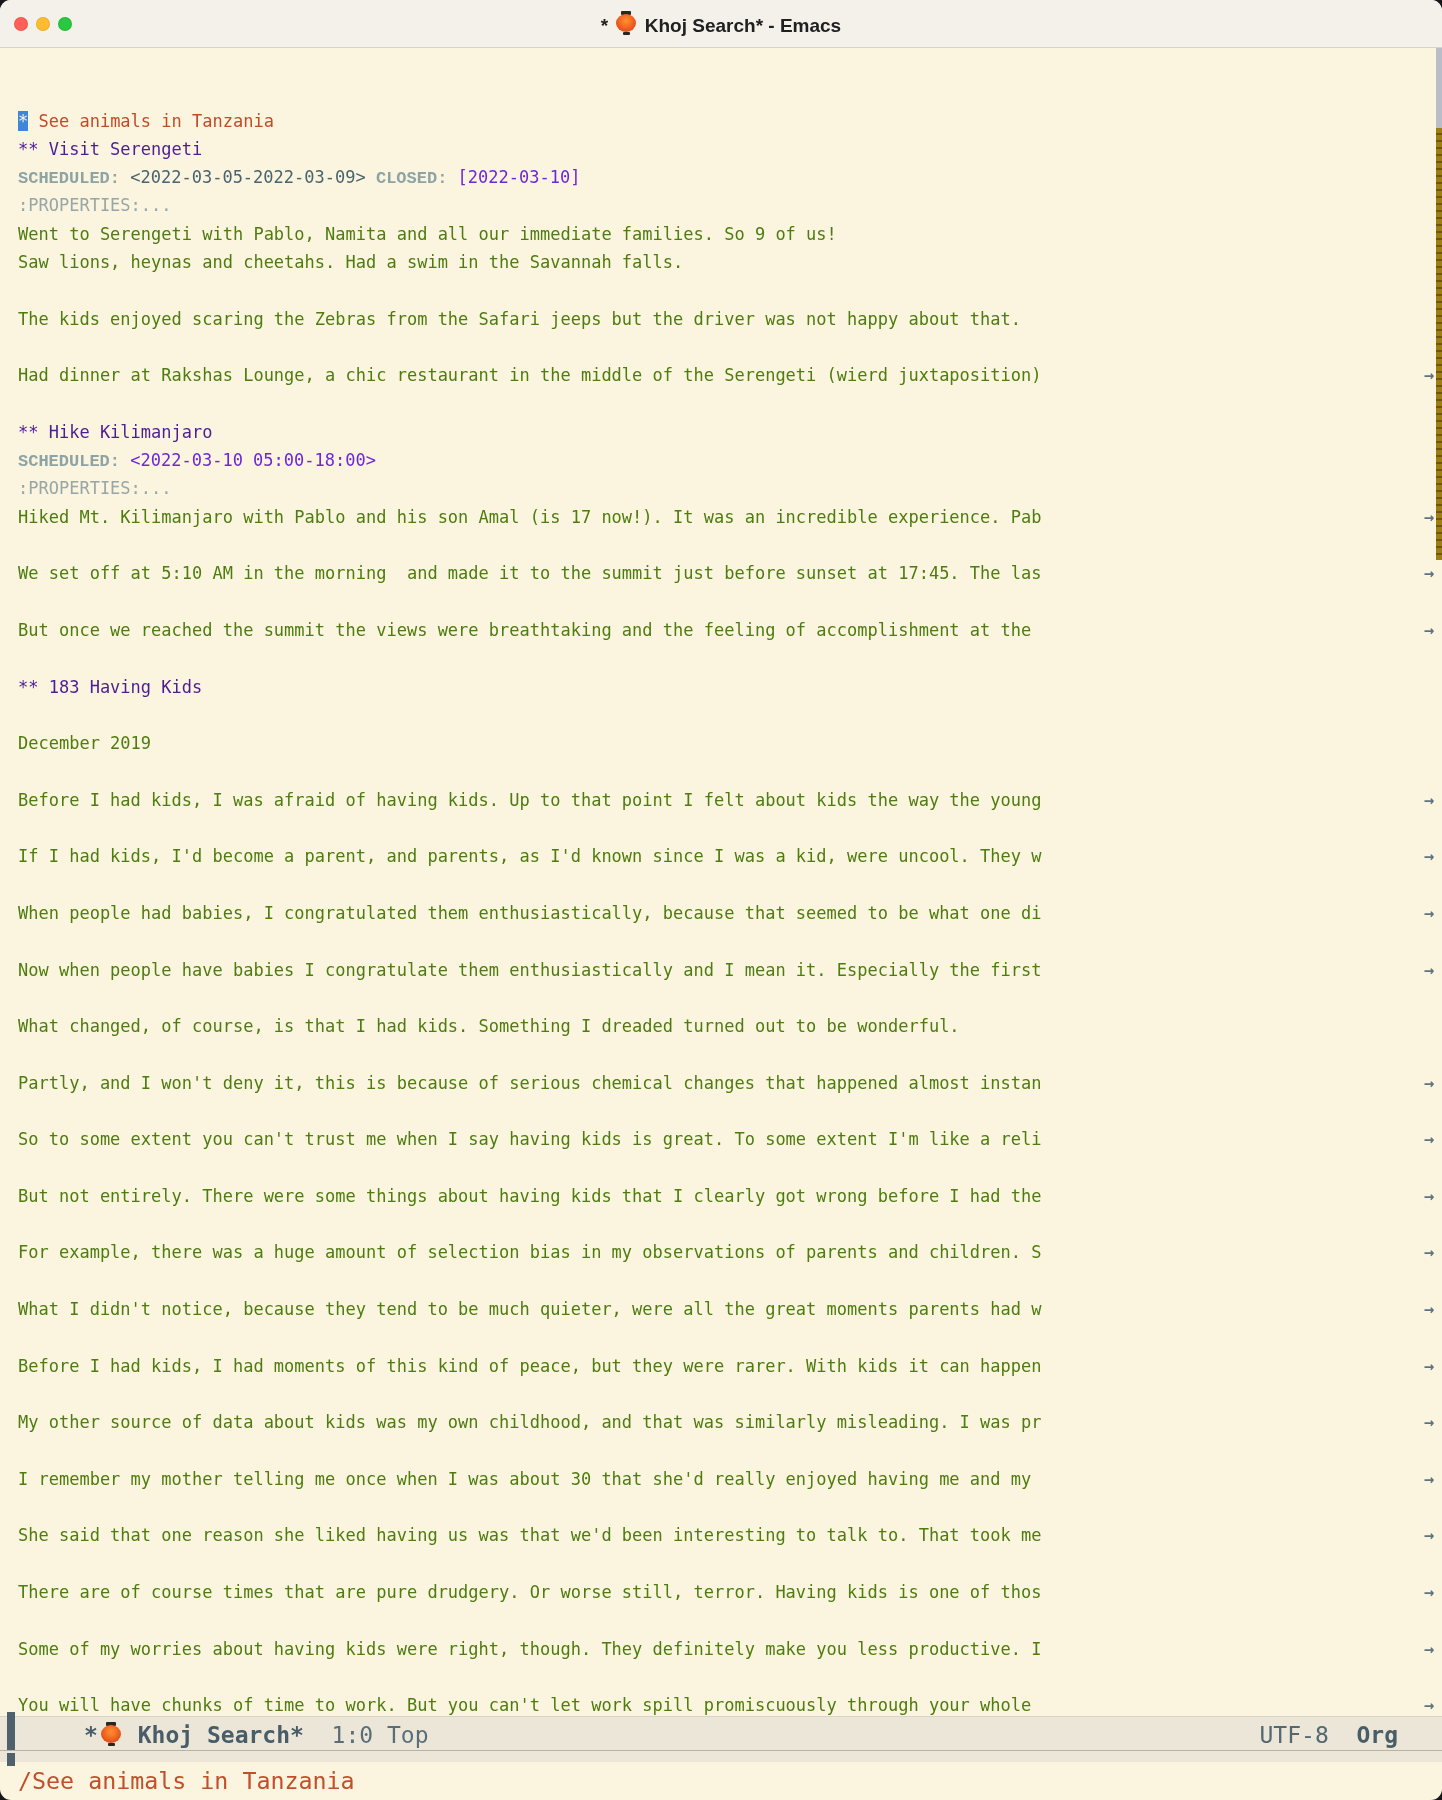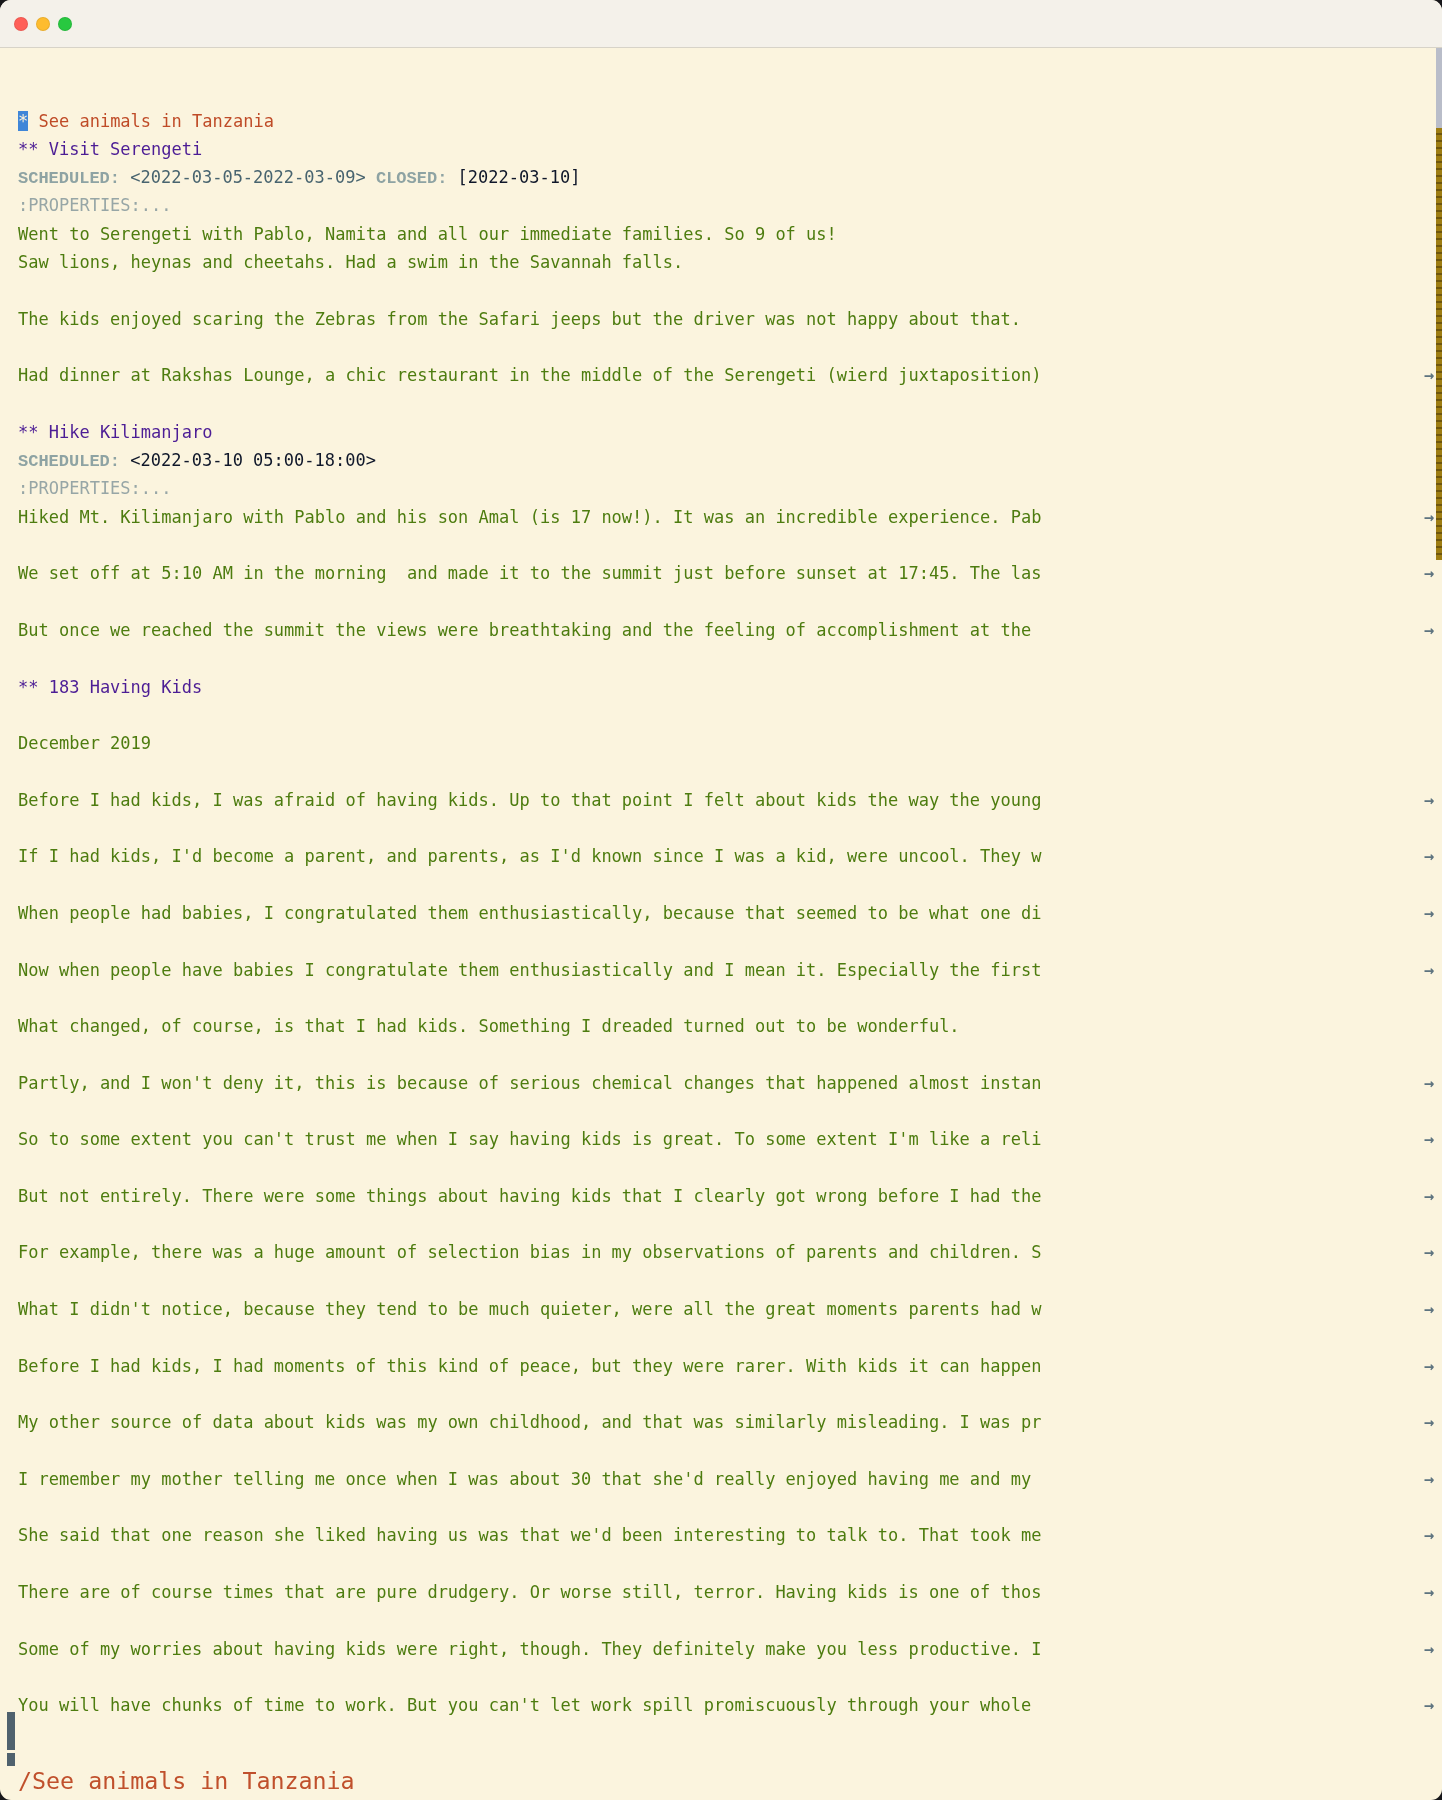--- a/index.html
+++ b/index.html
@@ -37,21 +37,21 @@
     padding:2px 0 0 18px;
     font-family:"DejaVu Sans Mono",monospace;font-size:17px;line-height:28.3px;
     color:#5d737f;white-space:pre;
   }
   .line{position:relative;height:28.3px;}
   .s-cursor{background:#3f86d8;color:#fdf2d9;}
   .s-h1{color:#bf4b27;}
   .s-h2{color:#4c1d95;}
   .s-k{color:#8ea3a3;font-weight:bold;font-family:Liberation Mono, monospace;}
   .s-dd{color:#48646f;margin-top:36px;}
-  .s-db{color:#0f172a;}
+  .s-db{color:#6d28d9;}
   .s-p{color:#97a6a6;}
   .s-b{color:#4d7c0f;}
   .trunc{position:absolute;right:8px;top:0;font-weight:bold;color:#5d737f;}
   
   .edge-top{position:absolute;top:0;right:0;width:6px;height:80px;background:#b9bdc9;}
   .edge-gold{position:absolute;top:80px;right:0;width:6px;height:432px;
     background:repeating-linear-gradient(180deg,#9e7d12 0 5px,#6f560b 5px 7px);}
   
   .left-bar-1{position:absolute;left:7px;top:1712px;width:8px;height:38px;background:#4f616d;}
   .left-bar-2{position:absolute;left:7px;top:1753px;width:8px;height:13px;background:#4f616d;}
@@ -78,27 +78,33 @@
 <body>
 
 <div class="window">
 
   <div class="titlebar">
     <div class="lights">
       <div class="light light-red"></div>
       <div class="light light-yellow"></div>
       <div class="light light-green"></div>
     </div>
+    <div class="title"><span>* </span><span class="lantern"><span class="cap-top"></span><span class="bulb"></span><span class="cap-bot"></span></span><span> Khoj Search* - Emacs</span></div>
   </div>
 
   <div class="buffer">
     <div><div class="line"><span class="s-cursor">*</span><span class="s-h1"> See animals in Tanzania</span></div><div class="line"><span class="s-h2">** Visit Serengeti</span></div><div class="line"><span class="s-k">SCHEDULED:</span><span class="s-b"> </span><span class="s-dd">&lt;2022-03-05-2022-03-09&gt;</span><span class="s-b"> </span><span class="s-k">CLOSED:</span><span class="s-b"> </span><span class="s-db">[2022-03-10]</span></div><div class="line"><span class="s-p">:PROPERTIES:...</span></div><div class="line"><span class="s-b">Went to Serengeti with Pablo, Namita and all our immediate families. So 9 of us!</span></div><div class="line"><span class="s-b">Saw lions, heynas and cheetahs. Had a swim in the Savannah falls.</span></div><div class="line"></div><div class="line"><span class="s-b">The kids enjoyed scaring the Zebras from the Safari jeeps but the driver was not happy about that.</span></div><div class="line"></div><div class="line"><span class="s-b">Had dinner at Rakshas Lounge, a chic restaurant in the middle of the Serengeti (wierd juxtaposition)</span><span class="trunc">→</span></div><div class="line"></div><div class="line"><span class="s-h2">** Hike Kilimanjaro</span></div><div class="line"><span class="s-k">SCHEDULED:</span><span class="s-b"> </span><span class="s-db">&lt;2022-03-10 05:00-18:00&gt;</span></div><div class="line"><span class="s-p">:PROPERTIES:...</span></div><div class="line"><span class="s-b">Hiked Mt. Kilimanjaro with Pablo and his son Amal (is 17 now!). It was an incredible experience. Pab</span><span class="trunc">→</span></div><div class="line"></div><div class="line"><span class="s-b">We set off at 5:10 AM in the morning  and made it to the summit just before sunset at 17:45. The las</span><span class="trunc">→</span></div><div class="line"></div><div class="line"><span class="s-b">But once we reached the summit the views were breathtaking and the feeling of accomplishment at the </span><span class="trunc">→</span></div><div class="line"></div><div class="line"><span class="s-h2">** 183 Having Kids</span></div><div class="line"></div><div class="line"><span class="s-b">December 2019</span></div><div class="line"></div><div class="line"><span class="s-b">Before I had kids, I was afraid of having kids. Up to that point I felt about kids the way the young</span><span class="trunc">→</span></div><div class="line"></div><div class="line"><span class="s-b">If I had kids, I'd become a parent, and parents, as I'd known since I was a kid, were uncool. They w</span><span class="trunc">→</span></div><div class="line"></div><div class="line"><span class="s-b">When people had babies, I congratulated them enthusiastically, because that seemed to be what one di</span><span class="trunc">→</span></div><div class="line"></div><div class="line"><span class="s-b">Now when people have babies I congratulate them enthusiastically and I mean it. Especially the first</span><span class="trunc">→</span></div><div class="line"></div><div class="line"><span class="s-b">What changed, of course, is that I had kids. Something I dreaded turned out to be wonderful.</span></div><div class="line"></div><div class="line"><span class="s-b">Partly, and I won't deny it, this is because of serious chemical changes that happened almost instan</span><span class="trunc">→</span></div><div class="line"></div><div class="line"><span class="s-b">So to some extent you can't trust me when I say having kids is great. To some extent I'm like a reli</span><span class="trunc">→</span></div><div class="line"></div><div class="line"><span class="s-b">But not entirely. There were some things about having kids that I clearly got wrong before I had the</span><span class="trunc">→</span></div><div class="line"></div><div class="line"><span class="s-b">For example, there was a huge amount of selection bias in my observations of parents and children. S</span><span class="trunc">→</span></div><div class="line"></div><div class="line"><span class="s-b">What I didn't notice, because they tend to be much quieter, were all the great moments parents had w</span><span class="trunc">→</span></div><div class="line"></div><div class="line"><span class="s-b">Before I had kids, I had moments of this kind of peace, but they were rarer. With kids it can happen</span><span class="trunc">→</span></div><div class="line"></div><div class="line"><span class="s-b">My other source of data about kids was my own childhood, and that was similarly misleading. I was pr</span><span class="trunc">→</span></div><div class="line"></div><div class="line"><span class="s-b">I remember my mother telling me once when I was about 30 that she'd really enjoyed having me and my </span><span class="trunc">→</span></div><div class="line"></div><div class="line"><span class="s-b">She said that one reason she liked having us was that we'd been interesting to talk to. That took me</span><span class="trunc">→</span></div><div class="line"></div><div class="line"><span class="s-b">There are of course times that are pure drudgery. Or worse still, terror. Having kids is one of thos</span><span class="trunc">→</span></div><div class="line"></div><div class="line"><span class="s-b">Some of my worries about having kids were right, though. They definitely make you less productive. I</span><span class="trunc">→</span></div><div class="line"></div><div class="line"><span class="s-b">You will have chunks of time to work. But you can't let work spill promiscuously through your whole </span><span class="trunc">→</span></div></div>
     <div class="edge-top"></div>
     <div class="edge-gold"></div>
   </div>
 
+  <div class="modeline">
+    <div class="ml-rule"></div>
+    <div class="ml-left"><span class="ml-star">*</span><span class="lantern"><span class="cap-top"></span><span class="bulb"></span><span class="cap-bot"></span></span><span class="ml-name"> Khoj Search*</span><span class="ml-pos">  1:0 Top</span></div>
+    <div class="ml-right"><span>UTF-8  </span><span class="ml-mode">Org</span></div>
+  </div>
 
   <div class="minibuffer"><span>/See animals in Tanzania</span></div>
 
   <div class="left-bar-1"></div>
   <div class="left-bar-2"></div>
 
 </div>
 
 </body></html>

